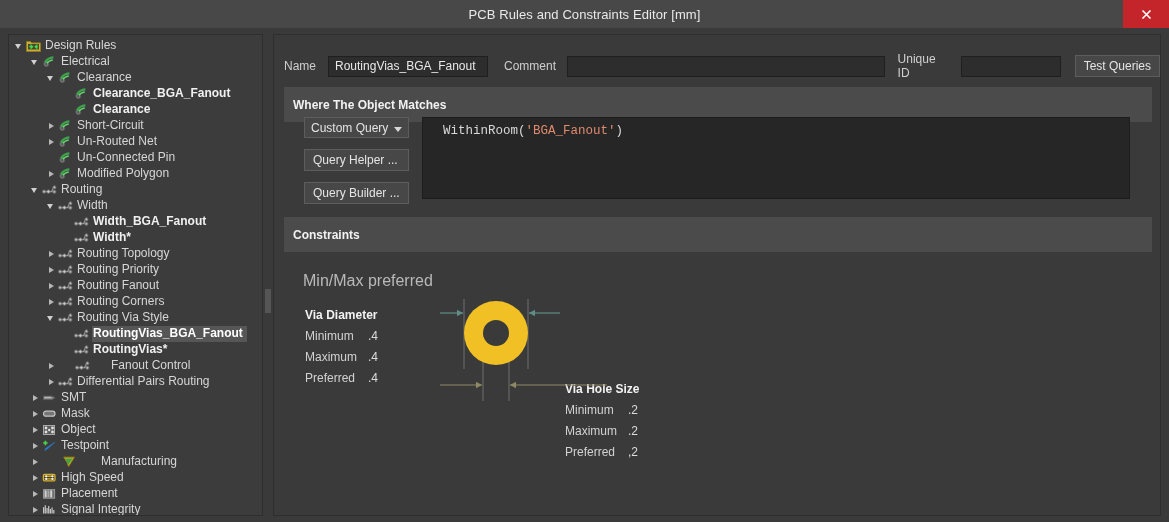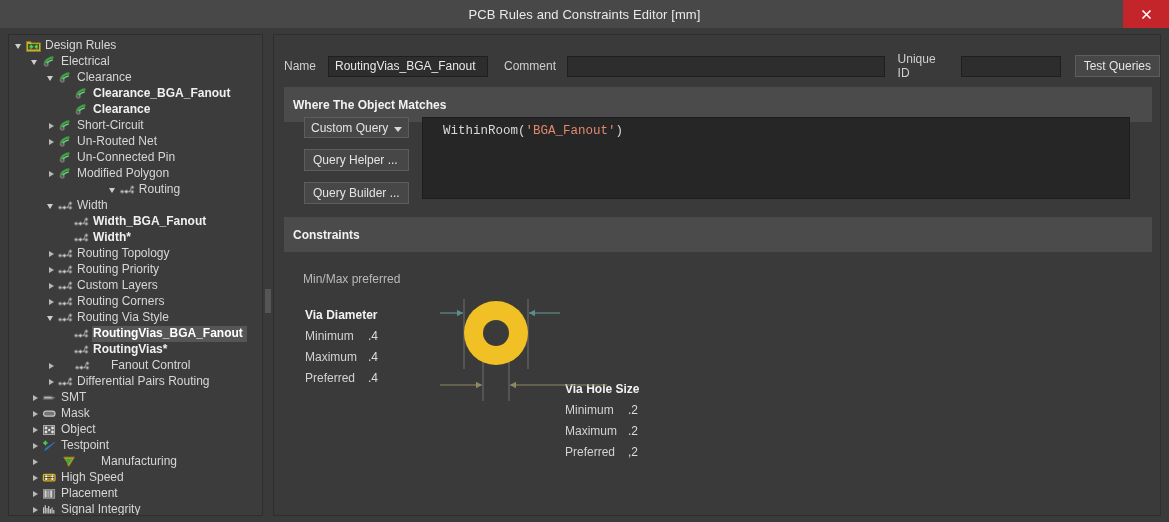--- a/index.html
+++ b/index.html
@@ -192,21 +192,21 @@
     line-height: 16px;
   }
   #query-text .str { color: #e08a6e; }
 
   
   #constraints-body {
     position: absolute; left: 0; top: 203px; width: 888px; height: 279px;
   }
   #minmax-pref {
     position: absolute; left: 29px; top: 34px;
-    font-size: 12px; color: #b9b9b9;
+    font-size: 16px; color: #b9b9b9;
   }
 
   .grp-title {
     font-size: 12px; font-weight: bold; color: #f2f2f2;
   }
   .grp-row { font-size: 12px; color: #d2d2d2; }
 
   #via-diameter-group { position: absolute; left: 31px; top: 70px; width: 130px; }
   #via-hole-group { position: absolute; left: 291px; top: 144px; width: 140px; }
 
@@ -344,21 +344,21 @@
           <span class="tree-icon">
             <svg width="15" height="13" viewBox="0 0 15 13">
               <circle cx="4.3" cy="9" r="2.5" fill="#808080" stroke="#5a5a5a"></circle>
               <path d="M3 7.4C4.8 4.2 7.6 2.6 11.4 2.3" stroke="#3fa24a" stroke-width="2.2" fill="none"></path>
               <path d="M4.2 9.2c1.6-2.6 3.8-3.9 6.6-4.2" stroke="#63d06d" stroke-width="1.6" fill="none"></path>
               <circle cx="4.3" cy="9" r="0.9" fill="#444"></circle>
             </svg>
           </span>
           <span class="tree-label">Modified Polygon</span>
         </div>
-        <div class="tree-row" style="padding-left: 21px; justify-content: center;">
+        <div class="tree-row" style="padding-left: 21px;">
           <span class="twisty expanded"></span>
           <span class="tree-icon">
             <svg width="15" height="13" viewBox="0 0 15 13">
               <path d="M2 8.6h3.2M7.4 8.6h2M9.4 8.6 11.8 4.6M9.4 8.6h3" stroke="#9a9a9a" stroke-width="1.1" fill="none"></path>
               <circle cx="2.1" cy="8.6" r="1.6" fill="#b8b8b8" stroke="#6e6e6e"></circle>
               <circle cx="6.4" cy="8.6" r="1.7" fill="#d0d0d0" stroke="#6e6e6e"></circle>
               <circle cx="12.4" cy="4.3" r="1.5" fill="#b8b8b8" stroke="#6e6e6e"></circle>
               <circle cx="12.4" cy="8.8" r="1.5" fill="#b8b8b8" stroke="#6e6e6e"></circle>
             </svg>
           </span>
@@ -433,21 +433,21 @@
           <span class="twisty collapsed"></span>
           <span class="tree-icon">
             <svg width="15" height="13" viewBox="0 0 15 13">
               <path d="M2 8.6h3.2M7.4 8.6h2M9.4 8.6 11.8 4.6M9.4 8.6h3" stroke="#9a9a9a" stroke-width="1.1" fill="none"></path>
               <circle cx="2.1" cy="8.6" r="1.6" fill="#b8b8b8" stroke="#6e6e6e"></circle>
               <circle cx="6.4" cy="8.6" r="1.7" fill="#d0d0d0" stroke="#6e6e6e"></circle>
               <circle cx="12.4" cy="4.3" r="1.5" fill="#b8b8b8" stroke="#6e6e6e"></circle>
               <circle cx="12.4" cy="8.8" r="1.5" fill="#b8b8b8" stroke="#6e6e6e"></circle>
             </svg>
           </span>
-          <span class="tree-label">Custom Layers</span>
+          <span class="tree-label">Routing Fanout</span>
         </div>
         <div class="tree-row" style="padding-left: 37px;">
           <span class="twisty collapsed"></span>
           <span class="tree-icon">
             <svg width="15" height="13" viewBox="0 0 15 13">
               <path d="M2 8.6h3.2M7.4 8.6h2M9.4 8.6 11.8 4.6M9.4 8.6h3" stroke="#9a9a9a" stroke-width="1.1" fill="none"></path>
               <circle cx="2.1" cy="8.6" r="1.6" fill="#b8b8b8" stroke="#6e6e6e"></circle>
               <circle cx="6.4" cy="8.6" r="1.7" fill="#d0d0d0" stroke="#6e6e6e"></circle>
               <circle cx="12.4" cy="4.3" r="1.5" fill="#b8b8b8" stroke="#6e6e6e"></circle>
               <circle cx="12.4" cy="8.8" r="1.5" fill="#b8b8b8" stroke="#6e6e6e"></circle>

